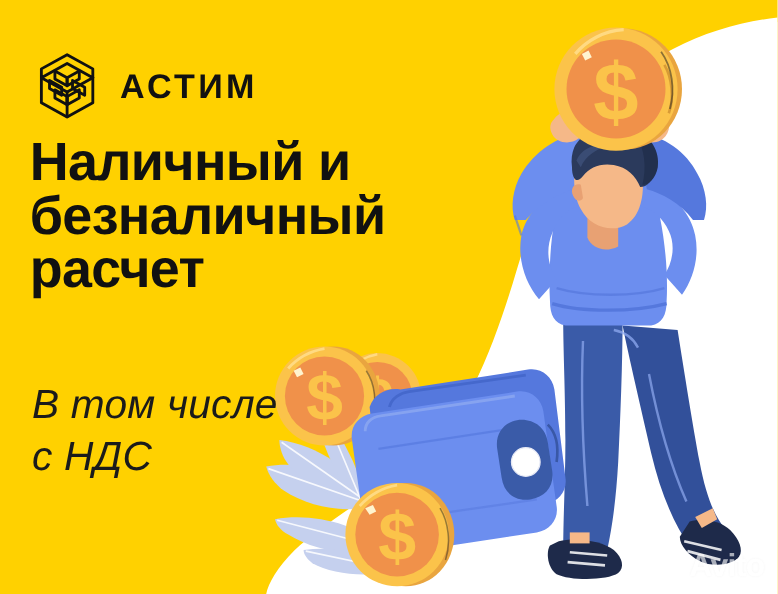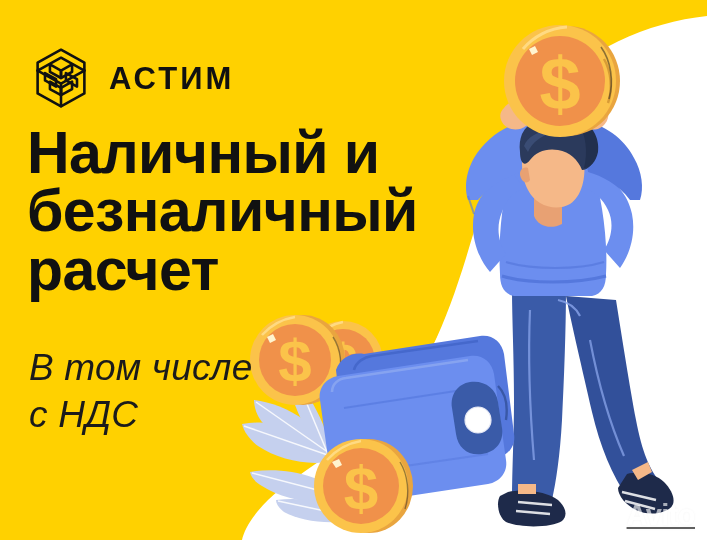--- a/index.html
+++ b/index.html
@@ -42,21 +42,21 @@
     line-height: 1;
     white-space: nowrap;
   }
   
   #headline {
     position: absolute;
     left: 27px;
     top: 124px;
     z-index: 30;
     color: #111111;
-    font-size: 59px;
+    font-size: 49px;
     font-weight: 700;
     line-height: 0.99;
     letter-spacing: -0.6px;
     white-space: pre-line;
     max-width: 470px;
   }
   #subhead {
     position: absolute;
     left: 29px;
     top: 344px;
@@ -72,21 +72,20 @@
   
   #watermark {
     position: absolute;
     right: 12px;
     bottom: 10px;
     z-index: 60;
     display: flex;
     align-items: flex-end;
     gap: 4px;
     opacity: 0.62;
-    text-decoration: underline;
   }
   #watermark svg { display: block; }
   #watermark .wm-text {
     font-size: 29px;
     font-weight: 700;
     color: #ffffff;
     line-height: 1;
     letter-spacing: -0.6px;
     text-shadow: 0 0 3px rgba(0,0,0,0.07);
   }

